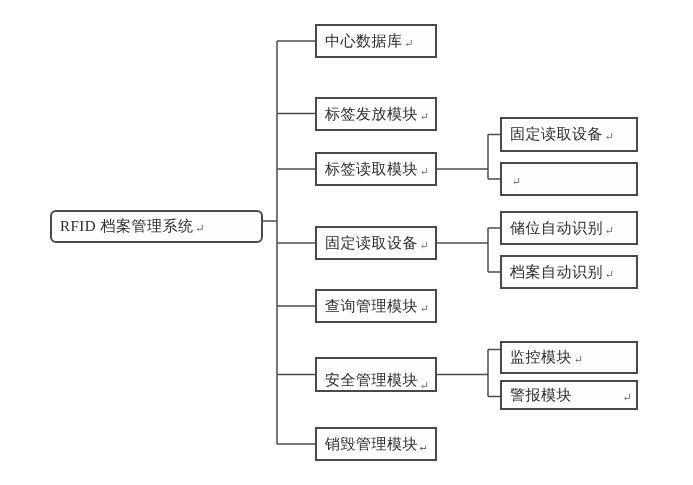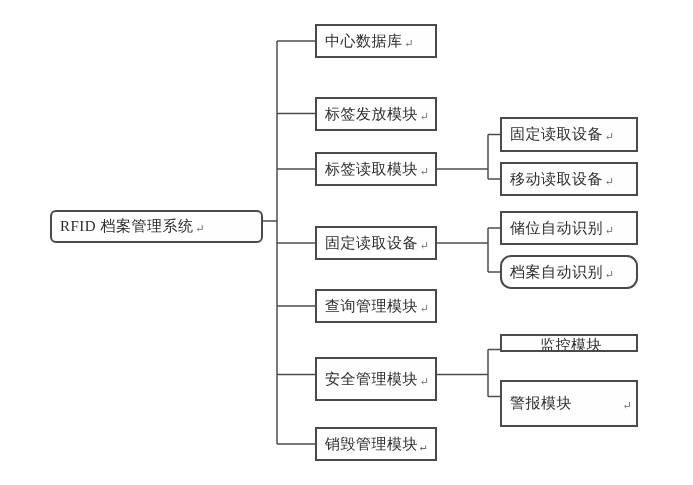--- a/index.html
+++ b/index.html
@@ -49,28 +49,28 @@
     position: relative;
     top: 2px;
   }
   
   .n-root  { left: 50px;  top: 210px; width: 213px; height: 33px; border-radius: 6px; }
   .n-l1-0  { left: 315px; top: 24px;  width: 122px; height: 34px; }
   .n-l1-1  { left: 315px; top: 97px;  width: 122px; height: 34px; align-items: center; }
   .n-l1-2  { left: 315px; top: 152px; width: 122px; height: 34px; }
   .n-l1-3  { left: 315px; top: 226px; width: 122px; height: 34px; }
   .n-l1-4  { left: 315px; top: 289px; width: 122px; height: 34px; }
-  .n-l1-5  { left: 315px; top: 357px; width: 122px; height: 44px; }
+  .n-l1-5  { left: 315px; top: 357px; width: 122px; height: 35px; align-items: flex-end; }
   .n-l1-6  { left: 315px; top: 427px; width: 122px; height: 34px; font-family: Liberation Mono, monospace; }
   .n-l2-0  { left: 500px; top: 117px; width: 138px; height: 35px; align-items: center; }
   .n-l2-1  { left: 500px; top: 162px; width: 138px; height: 34px; }
   .n-l2-2  { left: 500px; top: 211px; width: 138px; height: 34px; }
-  .n-l2-3  { left: 500px; top: 255px; width: 138px; height: 34px; border-radius: 11px; }
-  .n-l2-4  { left: 500px; top: 334px; width: 138px; height: 18px; flex-direction: column; }
-  .n-l2-5  { left: 500px; top: 380px; width: 138px; height: 47px; justify-content: space-between; }
+  .n-l2-3  { left: 500px; top: 255px; width: 138px; height: 34px; }
+  .n-l2-4  { left: 500px; top: 341px; width: 138px; height: 33px; }
+  .n-l2-5  { left: 500px; top: 380px; width: 138px; height: 30px; justify-content: space-between; }
 </style>
 </head>
 <body>
 
 <div class="canvas">
 
   <svg class="wires" viewBox="0 0 693 485" xmlns="http://www.w3.org/2000/svg">
 
     <path d="M263 221 H277"></path>
 
@@ -132,21 +132,20 @@
   <div class="node n-l1-6">
     <span class="lbl">销毁管理模块</span>
     <span class="mark">↵</span>
   </div>
 
   <div class="node n-l2-0">
     <span class="lbl">固定读取设备</span>
     <span class="mark">↵</span>
   </div>
   <div class="node n-l2-1">
-    <span class="lbl">移动读取设备</span>
     <span class="mark">↵</span>
   </div>
   <div class="node n-l2-2">
     <span class="lbl">储位自动识别</span>
     <span class="mark">↵</span>
   </div>
   <div class="node n-l2-3">
     <span class="lbl">档案自动识别</span>
     <span class="mark">↵</span>
   </div>

